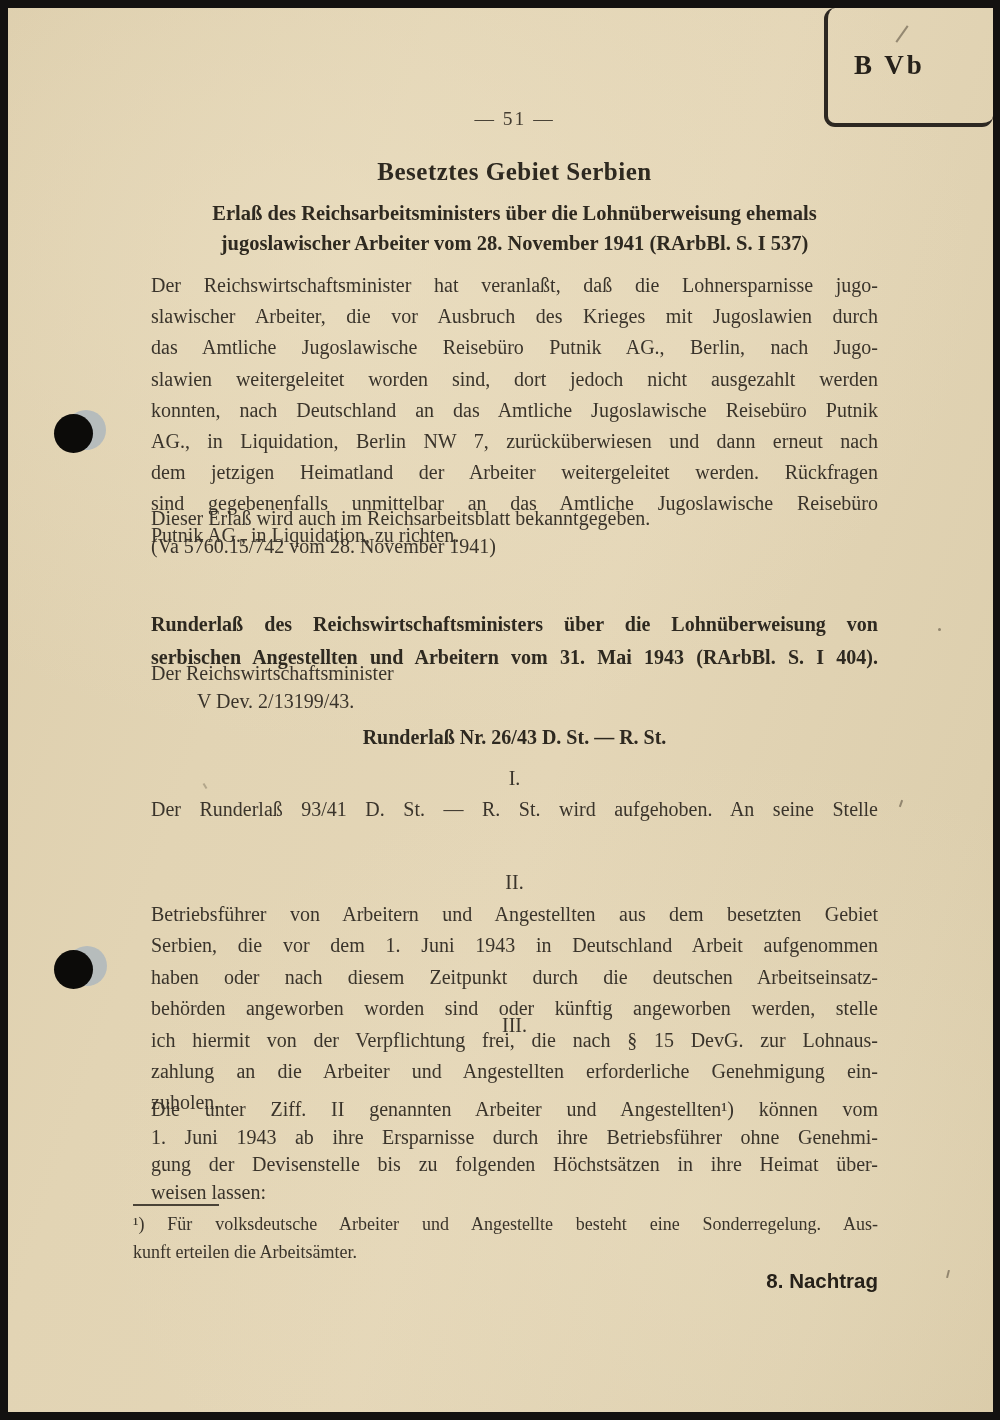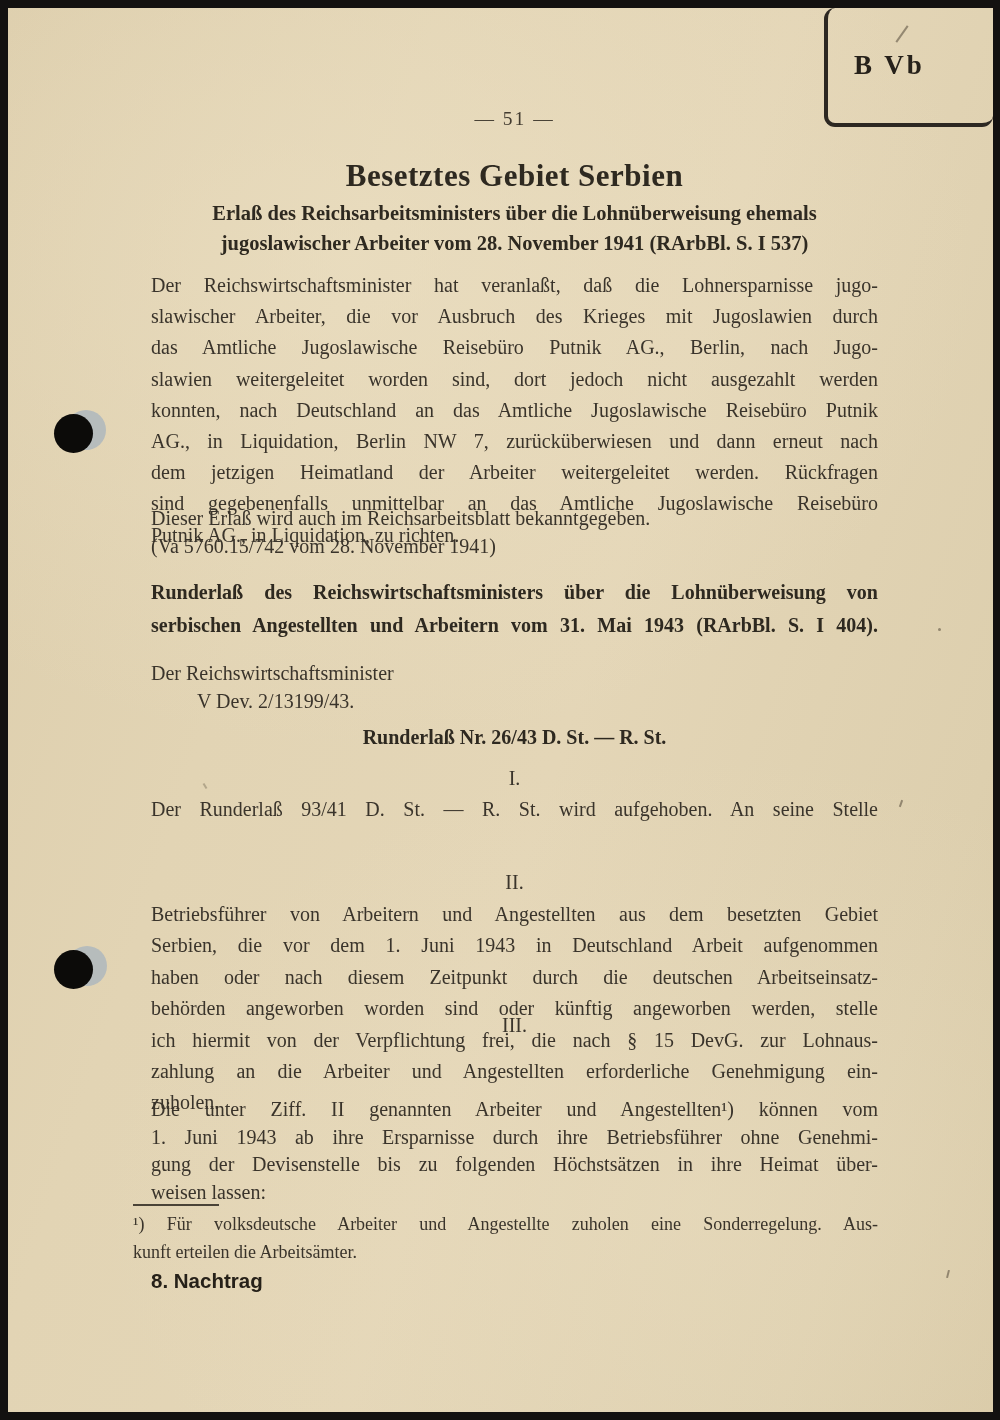--- a/index.html
+++ b/index.html
@@ -26,30 +26,30 @@
     font-weight:bold; font-size:27px; letter-spacing:3px; color:#26211a;
   }
   .tb { position:absolute; left:143px; width:727px; color:#3a342b; font-size:20px; }
   .center { text-align:center; }
   .bold { font-weight:bold; color:#2e2920; }
   .tline { text-align:justify; text-align-last:justify; text-justify:inter-word; }
   .tline-last { text-align-last:left; }
   .lines-center .tline, .lines-center .tline-last { text-align:center; text-align-last:center; }
   .lines-jall .tline-last { text-align-last:justify; }
   .pagenum { font-size:19.5px; letter-spacing:2px; color:#423b30; }
-  .title { font-size:31px; letter-spacing:.5px; }
+  .title { font-size:25px; letter-spacing:.5px; }
   .subtitle { font-size:20.5px; line-height:30px; }
   .lh31 { line-height:31.2px; }
   .lh28 { line-height:28px; }
   .lh276 { line-height:27.6px; }
   .lh325 { line-height:32.5px; }
   .fn { left:125px; width:745px; font-size:18px; line-height:27.5px; }
   .fn-rule { position:absolute; left:125px; top:1196px; width:86px; height:2px; background:#4a4337; }
   .nachtrag { font-family:"Liberation Sans", sans-serif; font-weight:bold;
-              font-size:20.5px; color:#262119; text-align:left; }
+              font-size:20.5px; color:#262119; text-align:right; }
   .hole-shadow { position:absolute; border-radius:50%; background:#b6bcbc; }
   .hole { position:absolute; border-radius:50%; background:#0c0b09; }
   .speck { position:absolute; background:rgba(70,60,45,.5); }
 </style>
 </head>
 <body>
 
 <div class="paper">
 
   <div class="corner-box">
@@ -75,21 +75,21 @@
       <div class="tline">AG., in Liquidation, Berlin NW 7, zurücküberwiesen und dann erneut nach</div>
       <div class="tline">dem jetzigen Heimatland der Arbeiter weitergeleitet werden. Rückfragen</div>
       <div class="tline">sind gegebenenfalls unmittelbar an das Amtliche Jugoslawische Reisebüro</div>
       <div class="tline tline-last">Putnik AG., in Liquidation, zu richten.</div>
     </div>
 
   <div class="tb" style="top:499px;">Dieser Erlaß wird auch im Reichsarbeitsblatt bekanntgegeben.</div>
 
   <div class="tb" style="top:527px;">(Va 5760.15/742 vom 28. November 1941)</div>
 
-  <div class="tb bold lh325 lines-jall" style="top:568px;">
+  <div class="tb bold lh325 lines-jall" style="top:600px;">
       <div class="tline">Runderlaß des Reichswirtschaftsministers über die Lohnüberweisung von</div>
       <div class="tline tline-last">serbischen Angestellten und Arbeitern vom 31. Mai 1943 (RArbBl. S. I 404).</div>
     </div>
 
   <div class="tb" style="top:654px;">Der Reichswirtschaftsminister</div>
 
   <div class="tb" style="top:682px; padding-left:46px; box-sizing:border-box;">V Dev. 2/13199/43.</div>
 
   <div class="tb center bold" style="top:718px;">Runderlaß Nr. 26/43 D. St. — R. St.</div>
 
@@ -116,21 +116,21 @@
   <div class="tb lh276" style="top:1088px;">
       <div class="tline">Die unter Ziff. II genannten Arbeiter und Angestellten¹) können vom</div>
       <div class="tline">1. Juni 1943 ab ihre Ersparnisse durch ihre Betriebsführer ohne Genehmi-</div>
       <div class="tline">gung der Devisenstelle bis zu folgenden Höchstsätzen in ihre Heimat über-</div>
       <div class="tline tline-last">weisen lassen:</div>
     </div>
 
   <div class="fn-rule"></div>
 
   <div class="tb fn" style="top:1203px;">
-      <div class="tline">¹) Für volksdeutsche Arbeiter und Angestellte zuholen eine Sonderregelung. Aus-</div>
+      <div class="tline">¹) Für volksdeutsche Arbeiter und Angestellte besteht eine Sonderregelung. Aus-</div>
       <div class="tline tline-last">kunft erteilen die Arbeitsämter.</div>
     </div>
 
   <div class="tb nachtrag" style="top:1261px;">8. Nachtrag</div>
 
   <div class="hole-shadow" style="left:58px; top:402px; width:40px; height:40px;"></div>
   <div class="hole" style="left:46px; top:406px; width:39px; height:39px;"></div>
   <div class="hole-shadow" style="left:59px; top:938px; width:40px; height:40px;"></div>
   <div class="hole" style="left:46px; top:942px; width:39px; height:39px;"></div>
 

